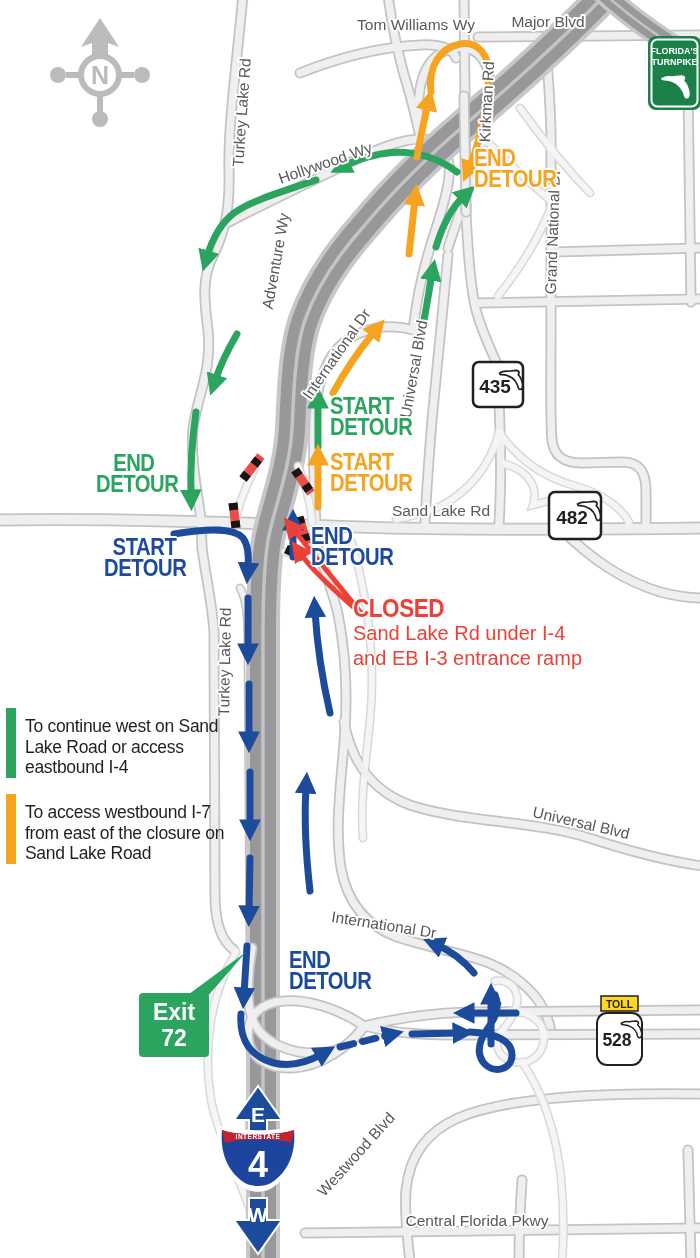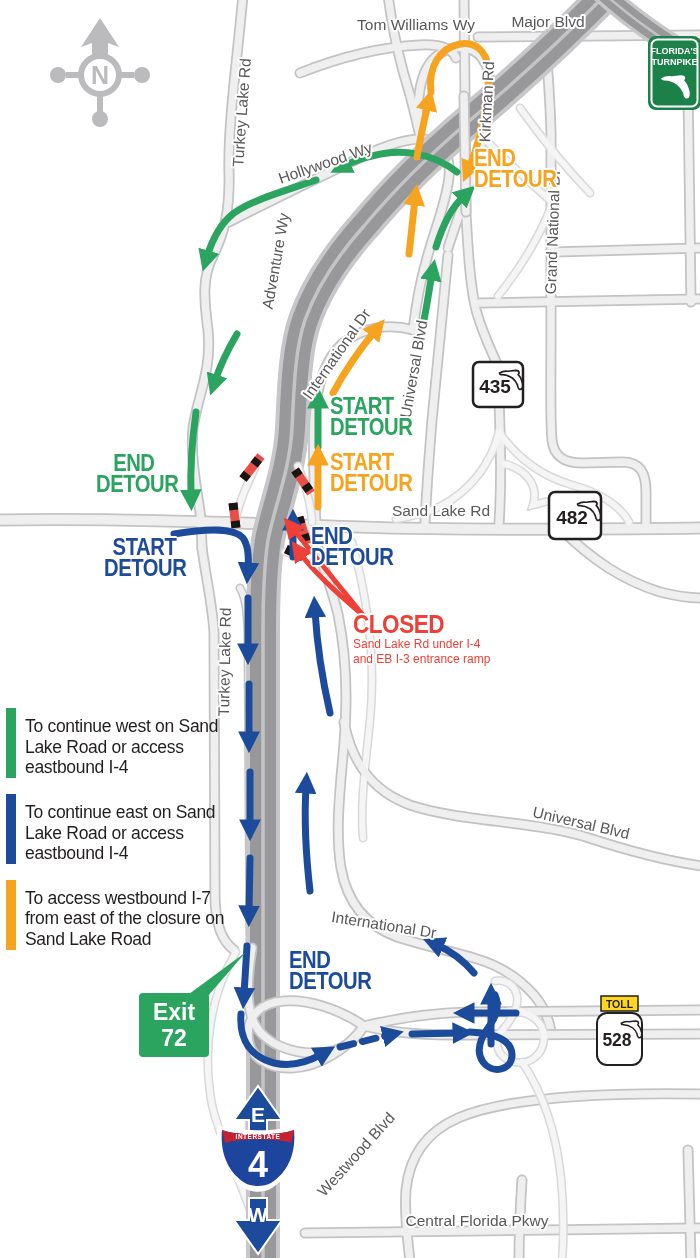--- a/index.html
+++ b/index.html
@@ -46,21 +46,21 @@
   .halo{text-shadow:-2px 0 0 #fff,2px 0 0 #fff,0 -2px 0 #fff,0 2px 0 #fff,
         -1px -1px 0 #fff,1px -1px 0 #fff,-1px 1px 0 #fff,1px 1px 0 #fff;}
   .dl{position:absolute;font-weight:bold;font-size:23px;line-height:.93;letter-spacing:-.5px;
       transform:scaleX(.88);transform-origin:left top;white-space:nowrap;}
   .dl .l{display:block;}
   .dl.center{text-align:center;}
   .orange{color:#f6a41f;} .green{color:#2aa45f;} .blue{color:#1c4b9c;}
   .closed{position:absolute;color:#ee4036;}
   .closed .ct{font-weight:bold;font-size:25px;letter-spacing:-.5px;transform:scaleX(.9);
       transform-origin:left top;line-height:1;}
-  .closed .cl{font-size:12px;line-height:1.25;white-space:nowrap;}
+  .closed .cl{font-size:20px;line-height:1.25;white-space:nowrap;}
   .legend{position:absolute;}
   .legend .li{display:flex;margin-bottom:16px;}
   .legend .bar{width:10px;margin-right:9px;flex:none;}
   .legend .tx{width:212px;font-weight:normal;font-size:17.5px;line-height:1.18;
       color:#231f20;letter-spacing:-.3px;margin-top:8px;}
 </style>
 </head>
 <body>
 
 <div id="stage">
@@ -341,33 +341,29 @@
 </div>
 <div class="dl blue halo" style="left:311px;top:526px">
   <span class="l">END</span>
   <span class="l">DETOUR</span>
 </div>
 <div class="dl blue halo" style="left:289px;top:950px">
   <span class="l">END</span>
   <span class="l">DETOUR</span>
 </div>
 
-<div class="closed halo" style="left:353px;top:612px">
+<div class="closed halo" style="left:353px;top:596px">
   <div class="ct">CLOSED</div>
   <div class="cl">Sand Lake Rd under I-4</div>
   <div class="cl">and EB I-3 entrance ramp</div>
 </div>
 
 <div class="legend" style="left:6px;top:708px">
   <div class="li">
     <div class="bar" style="background: rgb(42, 164, 95);"></div>
     <div class="tx">To continue west on Sand Lake Road or access eastbound I-4</div>
   </div>
   <div class="li">
-    <div class="bar" style="background: rgb(28, 75, 156);"></div>
-    <div class="tx">To continue east on Sand Lake Road or access eastbound I-4</div>
-  </div>
-  <div class="li">
     <div class="bar" style="background: rgb(246, 164, 31);"></div>
     <div class="tx">To access westbound I-7 from east of the closure on Sand Lake Road</div>
   </div>
 </div>
 </div>
 
 </body></html>

